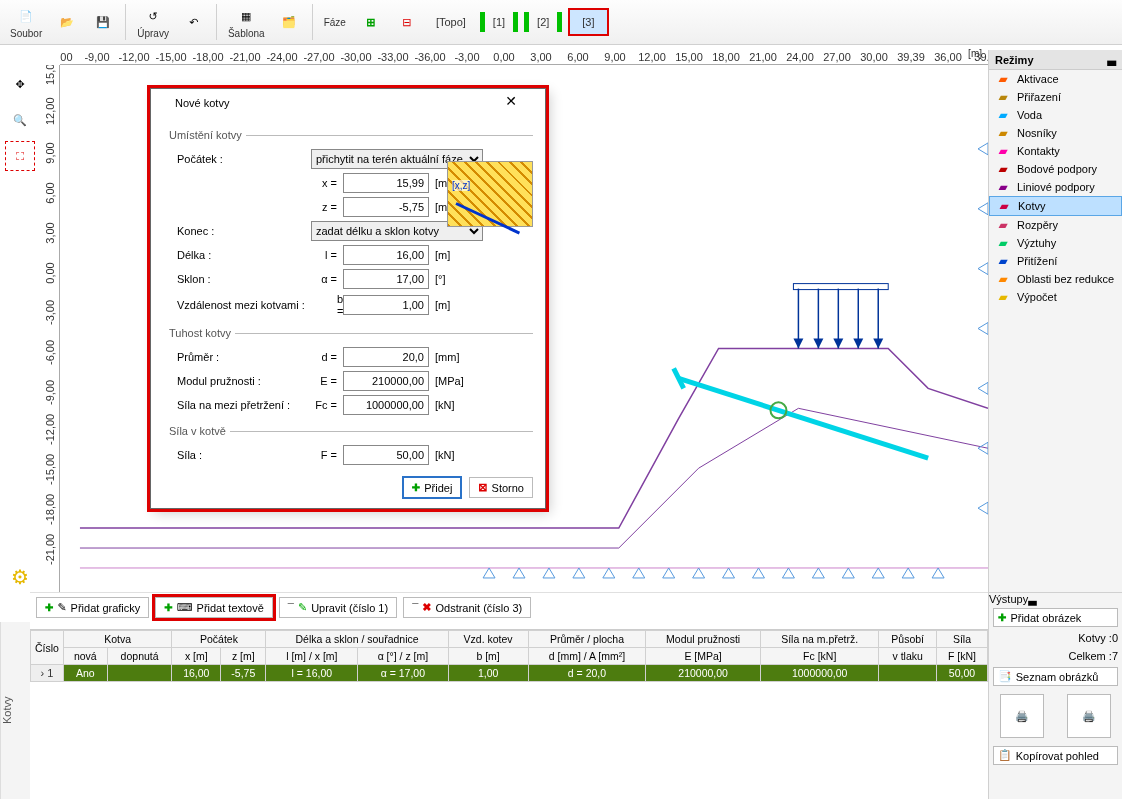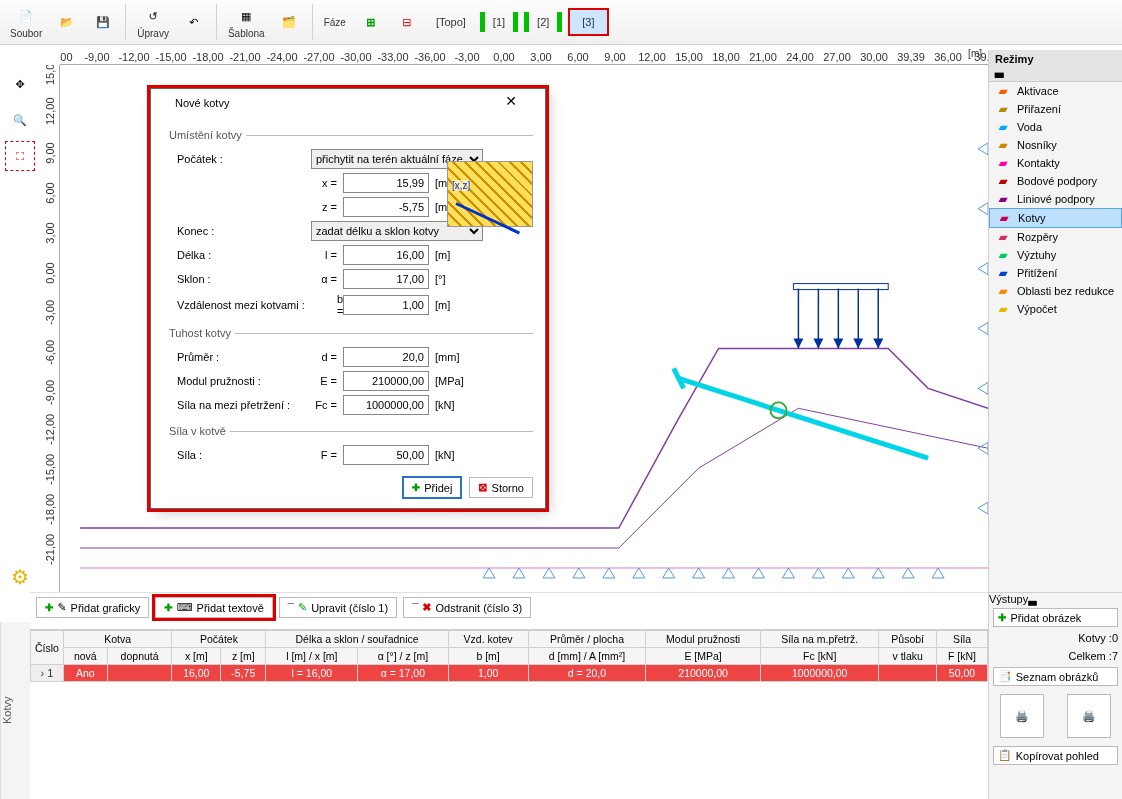--- a/index.html
+++ b/index.html
@@ -24,21 +24,21 @@
 
 .leftstrip { position:absolute; top:65px; left:0; width:40px; bottom:207px; background:#fff; display:flex; flex-direction:column; align-items:center; padding-top:4px; gap:6px;}
 .leftstrip .tool { width:30px; height:30px; display:flex; align-items:center; justify-content:center; cursor:pointer; }
 
 
 .canvas { position:absolute; top:65px; left:60px; right:134px; bottom:207px; background:#fff; }
 .canvas svg { width:100%; height:100%; }
 
 
 .sidebar { position:absolute; top:50px; right:0; width:134px; bottom:207px; background:#f4f4f4; border-left:1px solid #d0d0d0; display:flex; flex-direction:column;}
-.sidebar .hdr { background:#e4e4e4; padding:3px 6px; font-weight:600; display:flex; justify-content:space-between; align-items:flex-start; border-bottom:1px solid #ccc;flex-direction:column;}
+.sidebar .hdr { background:#e4e4e4; padding:3px 6px; font-weight:600; display:flex; justify-content:space-between; align-items:flex-end; border-bottom:1px solid #ccc;}
 .slist { flex:1; overflow:auto; }
 .sitem { display:flex; align-items:center; gap:6px; padding:3px 6px; cursor:pointer;}
 .sitem.selected { background:#bde0ff; border:1px solid #5aa6e6; }
 .sitem .bullet { width:16px; height:12px; display:flex; align-items:center; justify-content:center; font-size:12px;}
 
 
 .outputs { position:absolute; right:0; bottom:0; width:134px; height:207px; background:#f4f4f4; border-left:1px solid #d0d0d0; border-top:1px solid #d0d0d0; display:flex; flex-direction:column;}
 .outputs .row { padding:3px 4px; display:flex; justify-content:flex-end; }
 .outputs .btn { margin:2px 4px; border:1px solid #bbb; background:#fff; padding:2px 4px; display:flex; align-items:center; gap:4px; cursor:pointer;}
 .printer-row { display:flex; justify-content:space-around; padding:6px 0;}
@@ -47,21 +47,21 @@
 
 .actionbar { position:absolute; left:30px; right:134px; bottom:177px; height:30px; background:#fff; display:flex; align-items:center; gap:6px; padding:0 6px; border-top:1px solid #e0e0e0;}
 .abtn { border:1px solid #bbb; background:#fff; padding:3px 8px; display:flex; align-items:center; gap:4px; cursor:pointer;}
 .abtn.highlight { outline:3px solid #d00; }
 
 
 .tablewrap { position:absolute; left:30px; right:134px; bottom:0; height:170px; background:#fff; border-top:1px solid #ccc; overflow:auto;}
 table { border-collapse:collapse; width:100%; }
 th,td { border:1px solid #d0d0d0; padding:2px 4px; text-align:center; font-size:10.5px; white-space:nowrap;}
 thead th { background:#f5f5f5; font-weight:normal; }
-tbody tr.sel td { background:#ef4444; color:#fff; }
+tbody tr.sel td { background:#4d7c0f; color:#fff; }
 .rownum { background:#eee !important; color:#333 !important; width:24px;}
 .vlabel { position:absolute; left:0; bottom:0; width:30px; height:177px; background:#f4f4f4; border-right:1px solid #ddd; writing-mode:vertical-rl; transform:rotate(180deg); text-align:center; padding:6px 0; color:#555;}
 
 
 .dialog { position:absolute; top:88px; left:150px; width:396px; background:#fff; border:1px solid #666; box-shadow:4px 4px 12px rgba(0,0,0,.2); outline:3px solid #d00;}
 .dialog .titlebar { display:flex; justify-content:space-between; align-items:center; padding:4px 24px; font-size:12px;}
 .dialog .closebtn { width:20px; height:20px; text-align:center; cursor:pointer; font-size:14px;}
 .dialog .body { padding:6px 12px 10px 14px; }
 fieldset { border:none; border-top:1px solid #bbb; margin:6px 0 4px 0; padding-top:4px;}
 legend { padding:0 4px; color:#555; }

